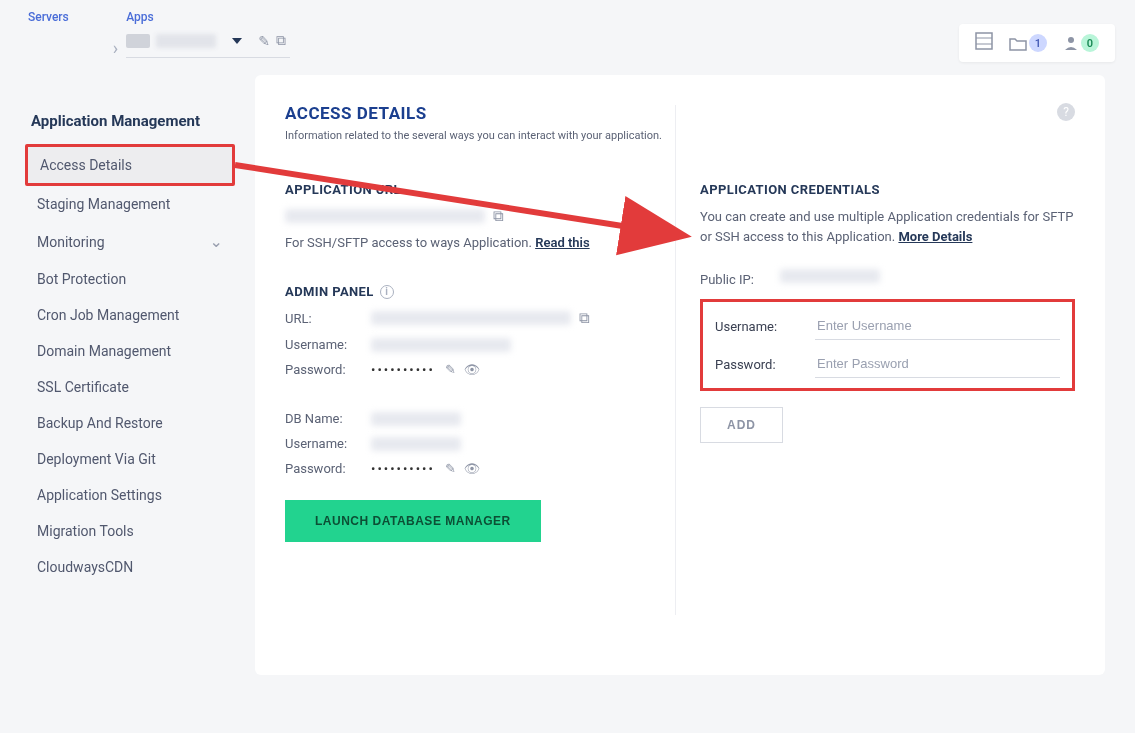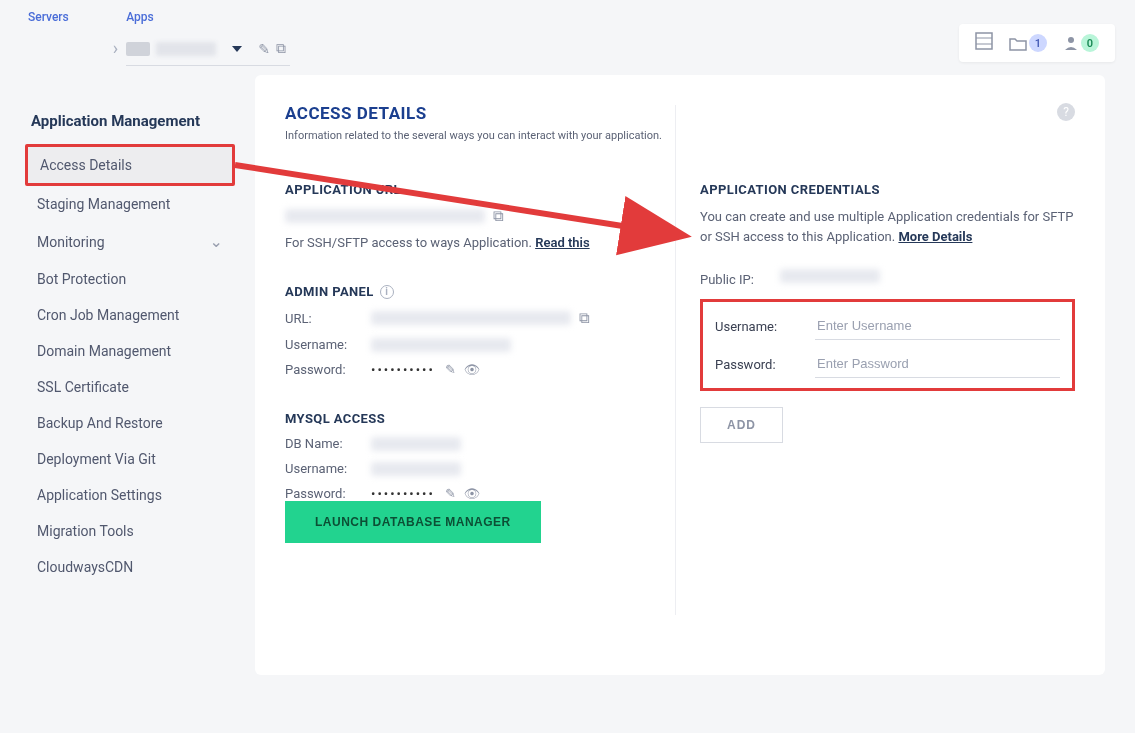--- a/index.html
+++ b/index.html
@@ -13,21 +13,21 @@
     overflow: hidden;
     position: relative;
   }
   .topbar {
     display: flex;
     align-items: flex-start;
     padding: 10px 20px 0 28px;
     height: 72px;
     position: relative;
   }
-  .breadcrumb-group { display: flex; flex-direction: column; margin-right: 30px; gap: 8px; }
+  .breadcrumb-group { display: flex; flex-direction: column; margin-right: 30px; }
   .breadcrumb-label { color: #4a6dd8; font-size: 12px; font-weight: 500; margin-bottom: 4px; }
   .breadcrumb-row { display: flex; align-items: center; gap: 6px; border-bottom: 1px solid #d8dbe2; padding: 4px 4px 8px 0; min-width: 170px; }
   .server-icon-do {
     width: 22px; height: 22px; border-radius: 50%;
     border: 4px solid #0080ff; position: relative;
   }
   .server-icon-do::after {
     content: ''; position: absolute; width: 6px; height: 6px; background: #0080ff;
     bottom: -2px; left: 5px;
   }
@@ -96,21 +96,21 @@
     padding:6px 2px; font-size:13px; color:#555; outline:none;
     background:transparent;
   }
   .cred-input::placeholder { color:#9aa0b0; }
   .add-btn {
     margin-top:16px; border:1px solid #d8dbe2; background:#fff;
     color:#8d94a5; font-weight:600; letter-spacing:1px;
     font-size:12px; padding:10px 26px; cursor:pointer;
   }
   .launch-btn {
-    background:#22d38f; border:none;
+    margin-top:24px; background:#22d38f; border:none;
     color:#0c4f35; font-weight:700; letter-spacing:0.5px;
     font-size:12px; padding:14px 30px; cursor:pointer;
   }
   .vdiv { position:absolute; left:420px; top:30px; bottom:60px; border-left:1px solid #edeef2; }
   .info-circle { width:14px; height:14px; border-radius:50%; border:1px solid #aab1c0; color:#aab1c0; font-size:10px; display:inline-flex; align-items:center; justify-content:center; }
   .section-block { margin-top: 34px; }
   .arrow-svg { position:absolute; pointer-events:none; z-index:50; }
 </style>
 </head>
 <body>
@@ -241,21 +241,20 @@
             <span class="kv-label">Password:</span>
             <span class="dots">••••••••••</span>
             <span class="inline-icons">
               <span>✎</span>
               <span>👁</span>
             </span>
           </div>
         </div>
 
         <div class="section-block">
-          <div class="section-h">MYSQL ACCESS</div>
           <div class="kv-row">
             <span class="kv-label">DB Name:</span>
             <span class="blur-value" style="width:90px;"></span>
           </div>
           <div class="kv-row">
             <span class="kv-label">Username:</span>
             <span class="blur-value" style="width:90px;"></span>
           </div>
           <div class="kv-row">
             <span class="kv-label">Password:</span>

